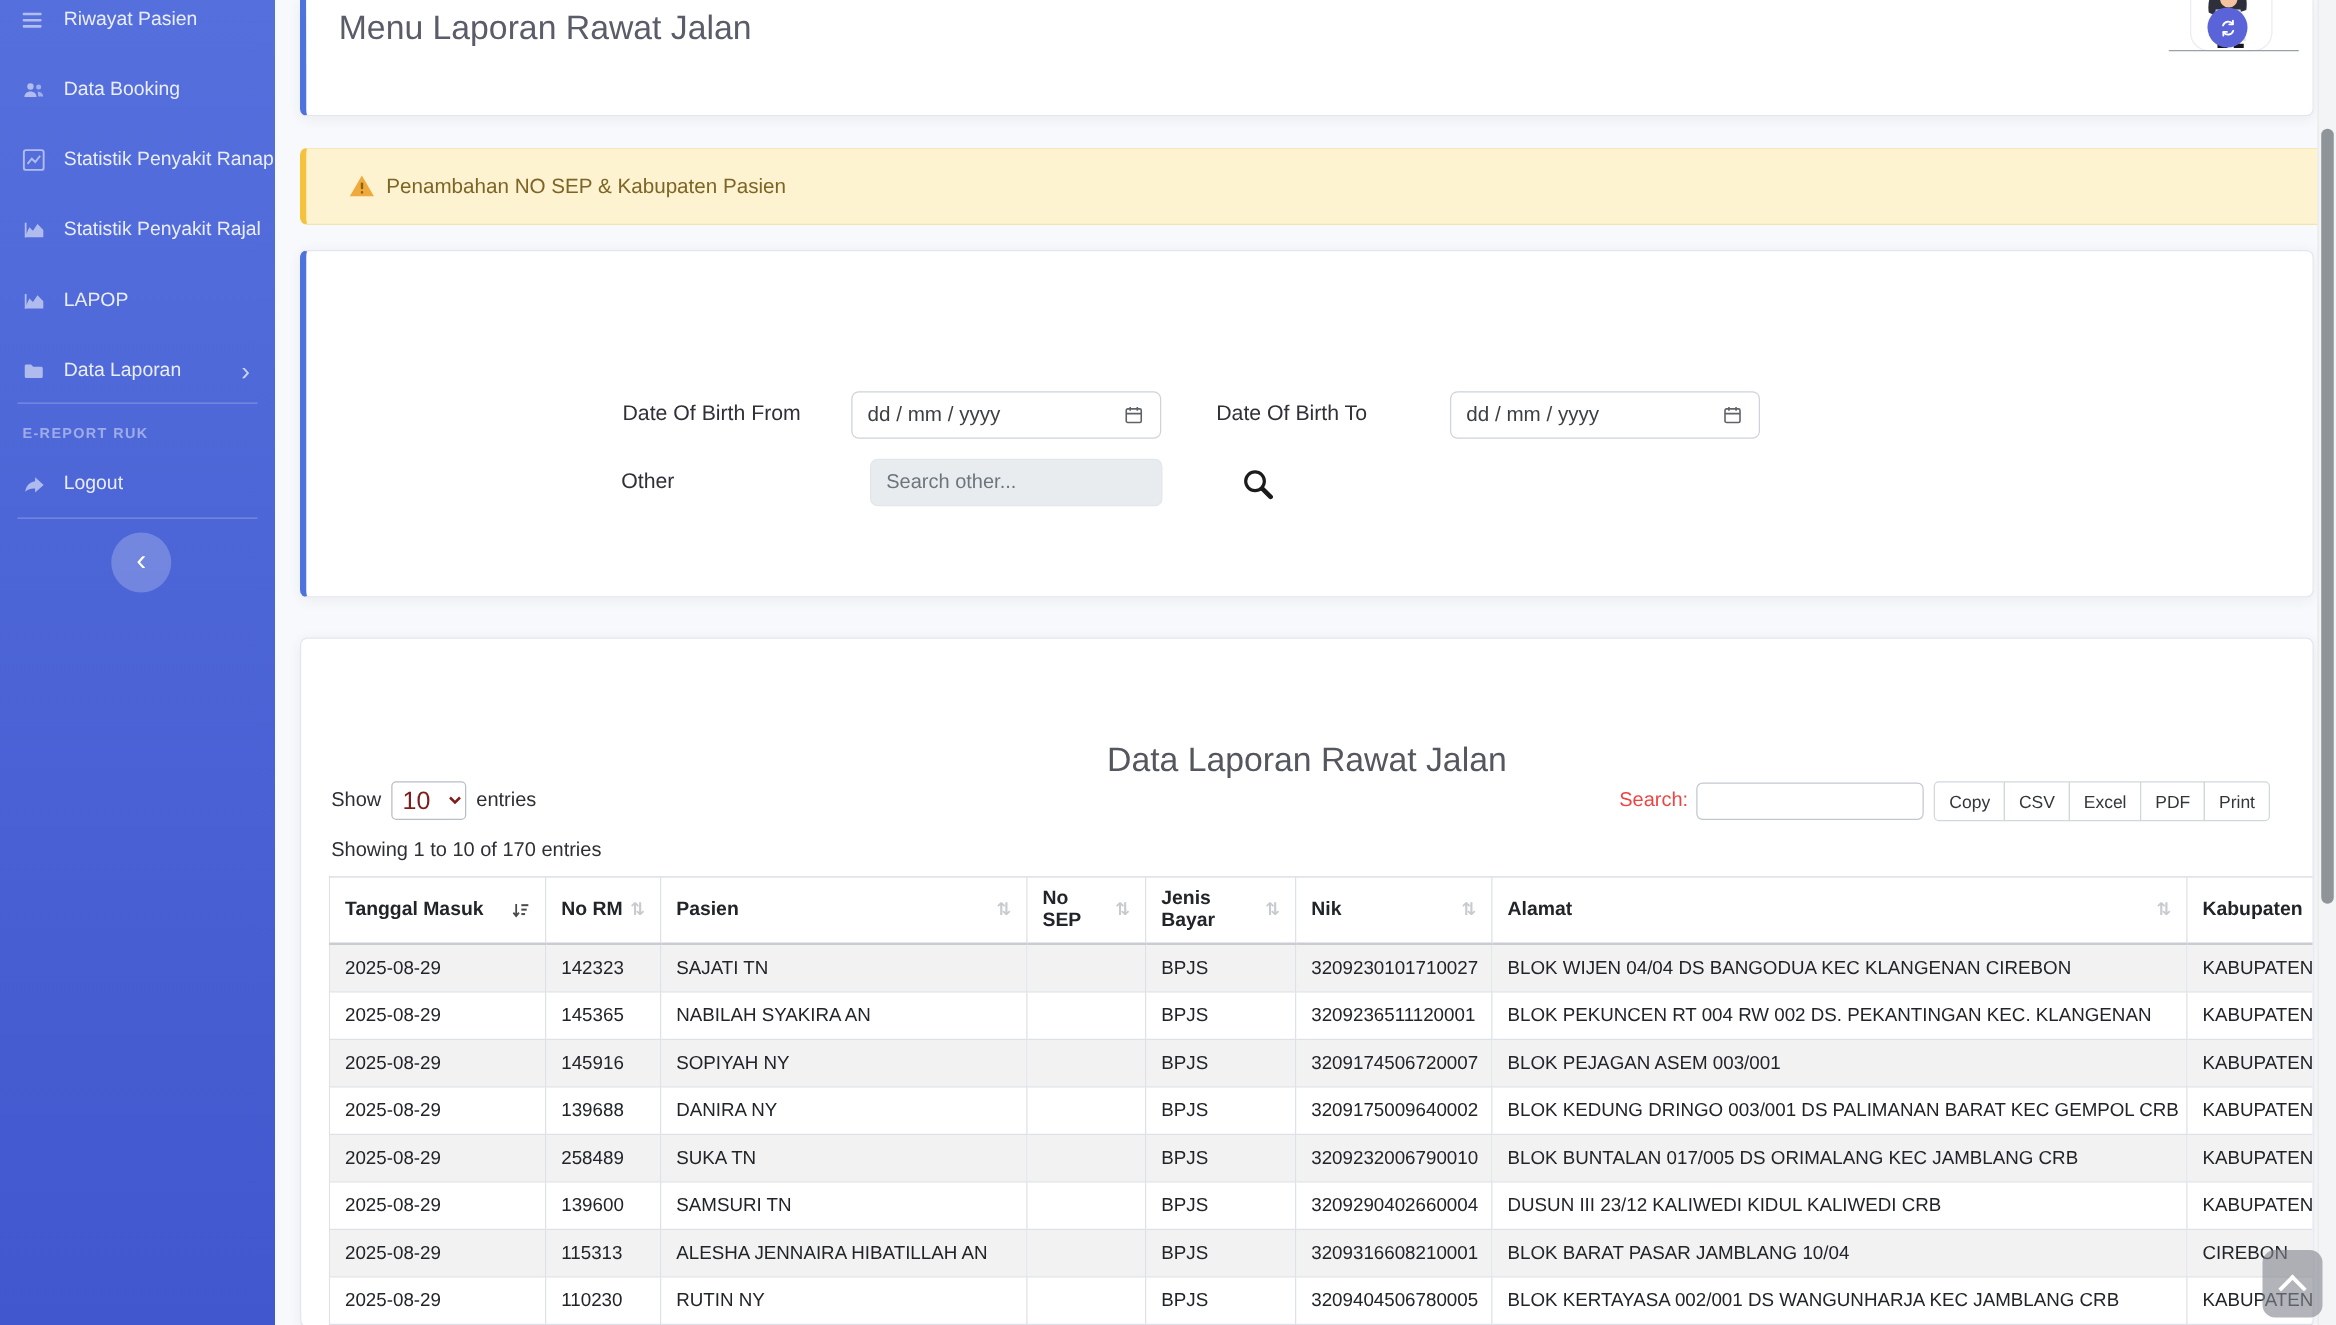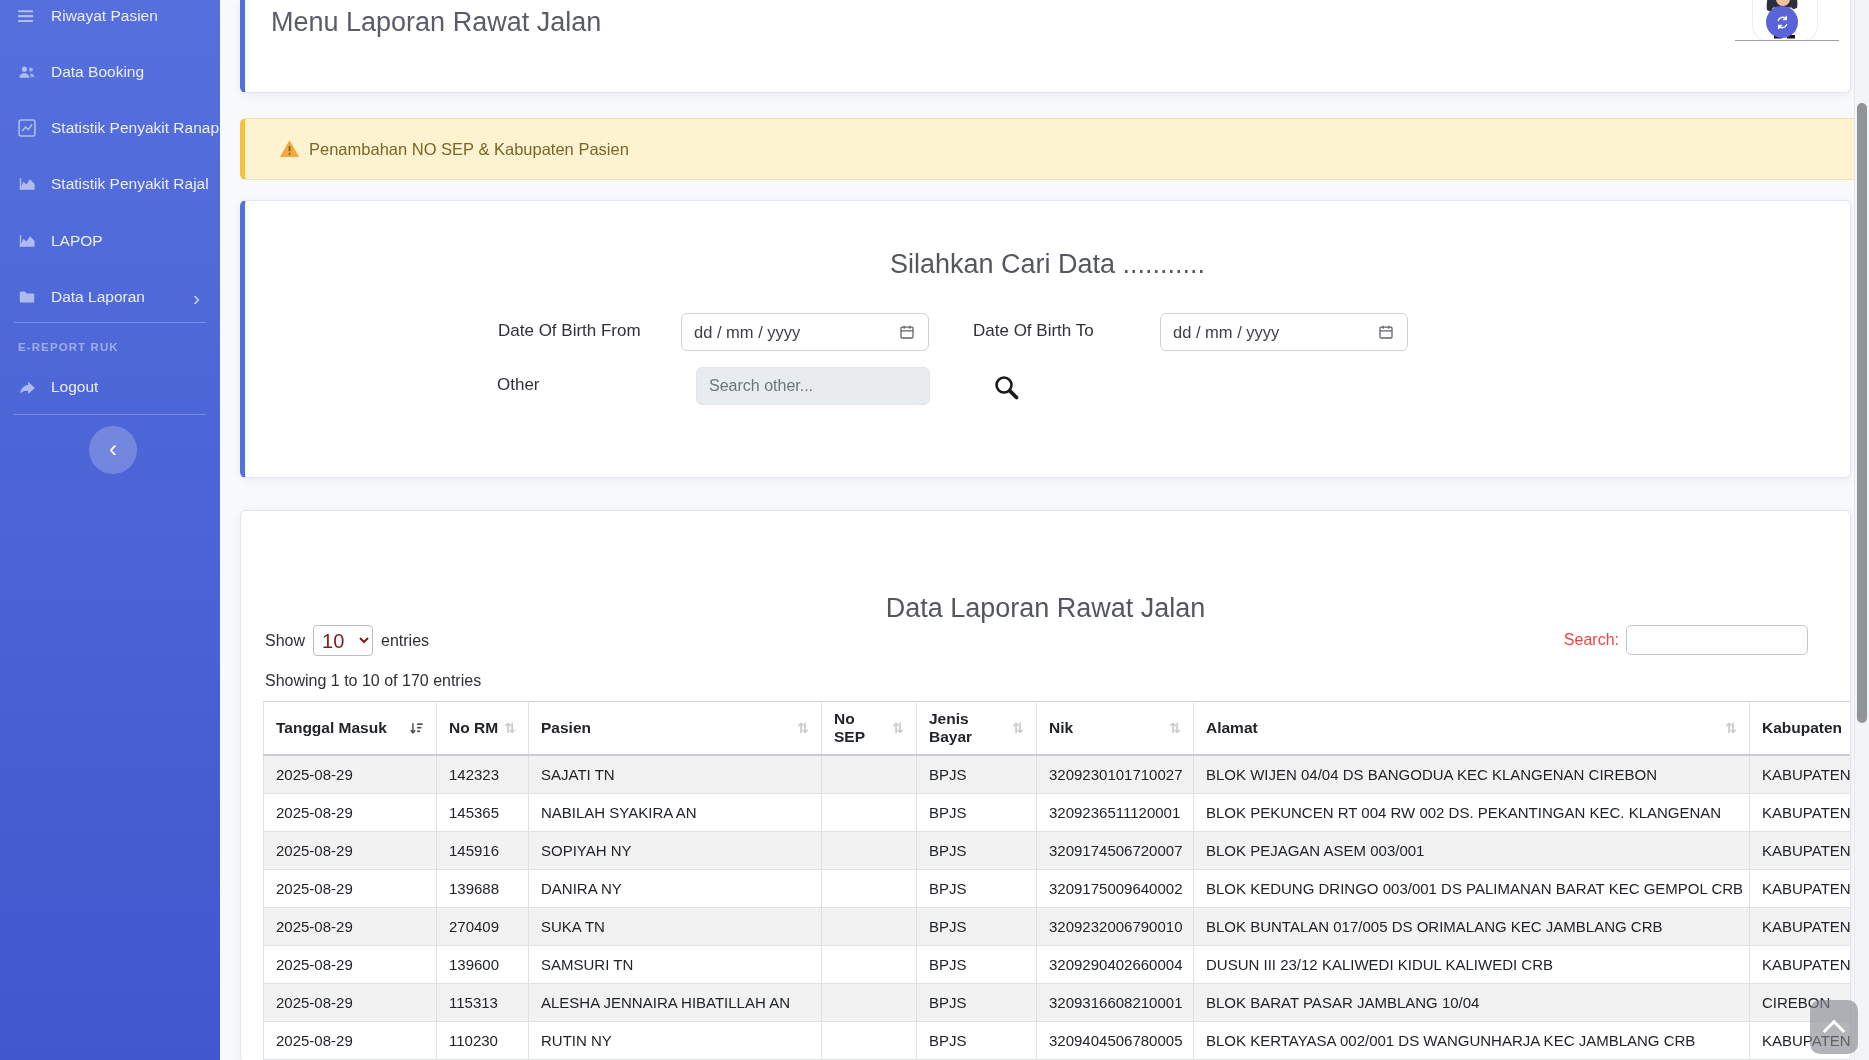--- a/index.html
+++ b/index.html
@@ -208,21 +208,20 @@
         <path d="M12 1.5 23 20.5H1Z" fill="#f0a93d"></path>
       <rect x="11" y="8" width="2.2" height="6.2" rx="1" fill="#8a6510"></rect>
       <rect x="11" y="15.8" width="2.2" height="2.4" rx="1" fill="#8a6510"></rect>
       </svg>
   </span>
   <span class="banner-text">Penambahan NO SEP &amp; Kabupaten Pasien</span>
   <span class="banner-close">×</span>
 </div>
 
 <div class="card accent" id="search-card">
-  <div class="search-title">Silahkan Cari Data ...........</div>
 
   <span class="f-label" style="left:253px;top:120px">Date Of Birth From</span>
   <div class="date-input" style="left:436px;top:112px">
     <span>dd / mm / yyyy</span>
     <span class="cal">
       <svg viewBox="0 0 24 24" fill="none" stroke="#5f6368" stroke-width="1.7">
         <rect x="4" y="5.5" width="16" height="14.5" rx="1.6"></rect>
           <path d="M4 10.5h16M8.2 3.5v4M15.8 3.5v4"></path>
         </svg>
     </span>
@@ -256,20 +255,27 @@
     <span>Show</span>
     <select id="len-select">
       <option>10</option>
     </select>
     <span>entries</span>
   </div>
 
   <div class="dt-right">
     <span class="s-label">Search:</span>
     <input id="dt-search" style="">
+    <span class="btn-group" id="export-group">
+        <button class="btn">Copy</button>
+        <button class="btn">CSV</button>
+        <button class="btn">Excel</button>
+        <button class="btn">PDF</button>
+        <button class="btn">Print</button>
+      </span>
   </div>
 
   <div class="dt-info">Showing 1 to 10 of 170 entries</div>
 
   <div class="dt-table-wrap">
     <table>
       <colgroup>
         <col style="width:173px">
           <col style="width:92px">
           <col style="width:293px">
@@ -373,21 +379,21 @@
             <td>139688</td>
             <td>DANIRA NY</td>
             <td></td>
             <td>BPJS</td>
             <td>3209175009640002</td>
             <td>BLOK KEDUNG DRINGO 003/001 DS PALIMANAN BARAT KEC GEMPOL CRB</td>
             <td>KABUPATEN CIREBON</td>
           </tr>
           <tr>
             <td>2025-08-29</td>
-            <td>270409</td>
+            <td>258489</td>
             <td>SUKA TN</td>
             <td></td>
             <td>BPJS</td>
             <td>3209232006790010</td>
             <td>BLOK BUNTALAN 017/005 DS ORIMALANG KEC JAMBLANG CRB</td>
             <td>KABUPATEN CIREBON</td>
           </tr>
           <tr>
             <td>2025-08-29</td>
             <td>139600</td>

